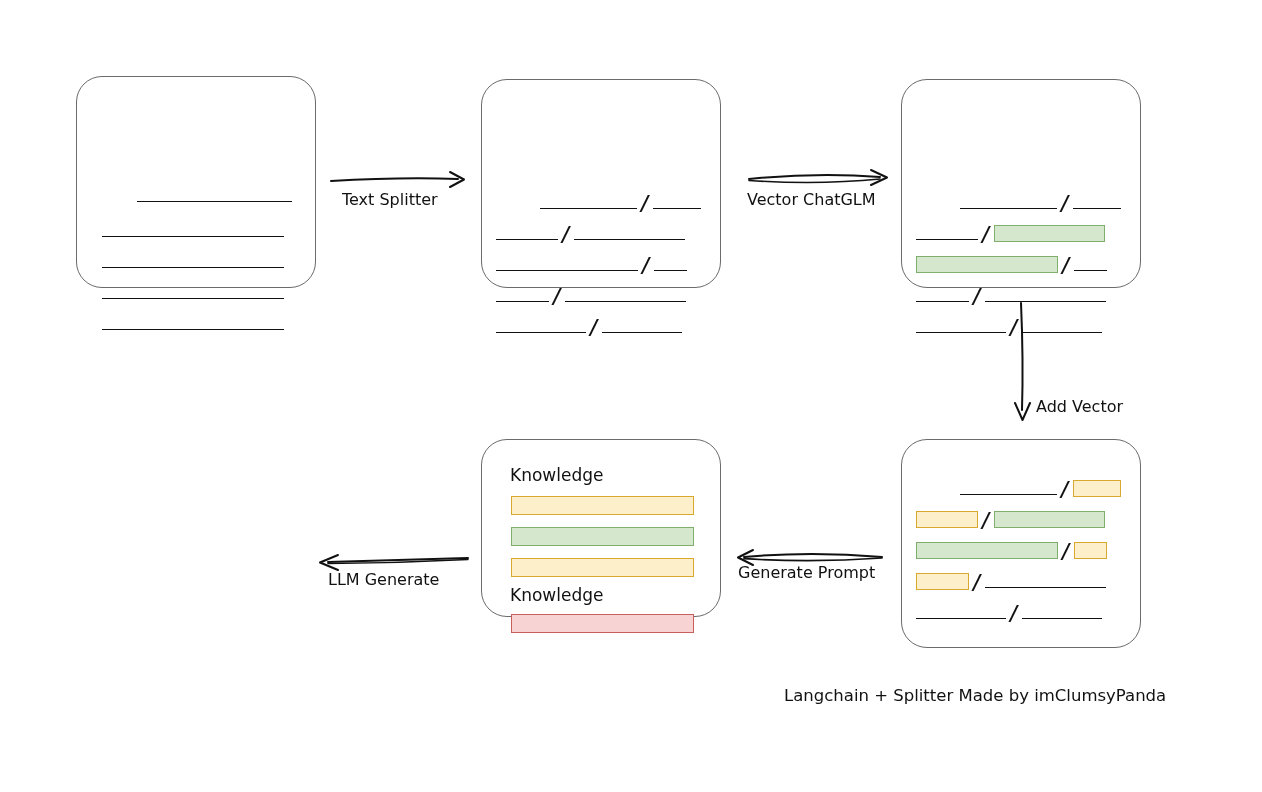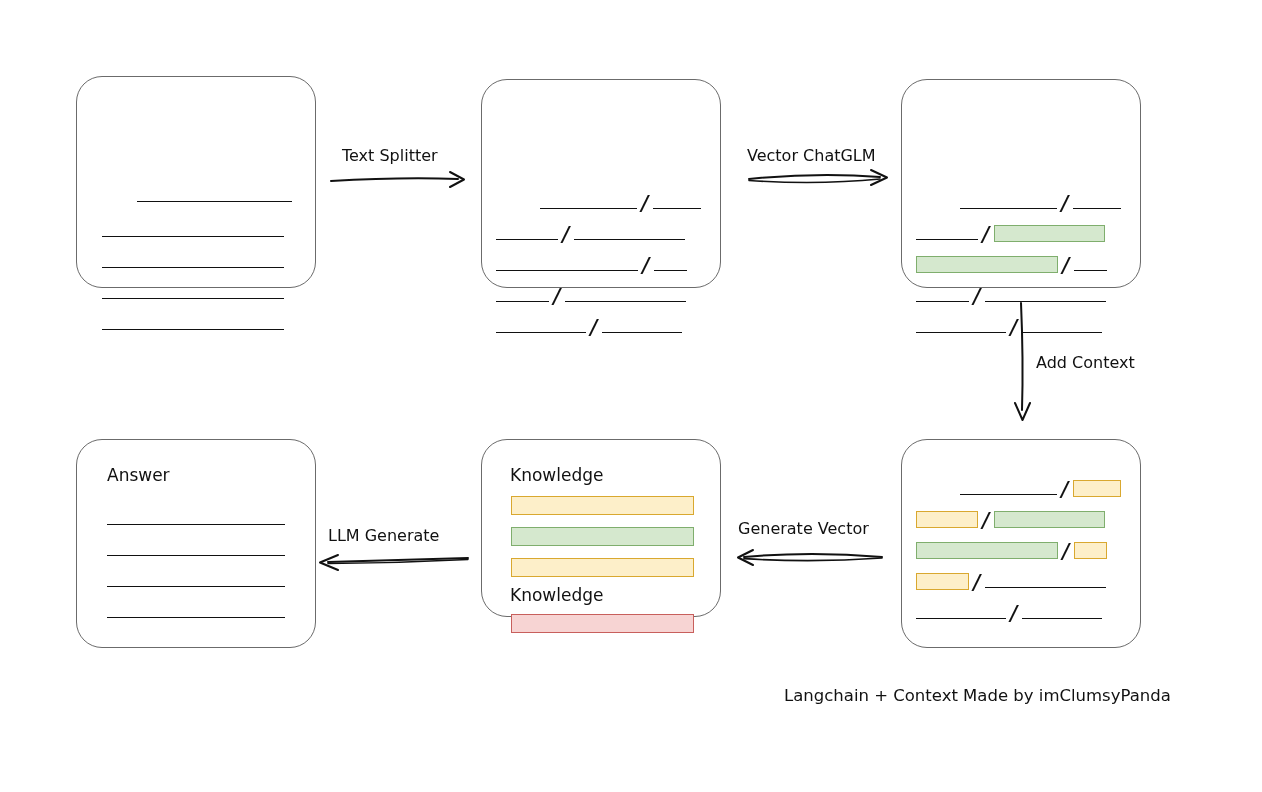--- a/index.html
+++ b/index.html
@@ -78,20 +78,21 @@
     color: #111111;
     white-space: nowrap;
   }
 
   .edge-label {
     position: absolute;
     font-family: "DejaVu Sans", sans-serif;
     font-size: 16px;
     color: #111111;
     white-space: nowrap;
+    margin-top: 44px;
   }
 
   .footer-note {
     position: absolute;
     font-family: "DejaVu Sans", sans-serif;
     font-size: 16.5px;
     color: #111111;
     white-space: nowrap;
   }
 
@@ -219,66 +220,49 @@
     <div class="box-inner">
       <div class="box-label" style="left:28px; top:25px;">Knowledge</div>
       <div class="bar chip-yellow" style="left:29px; top:56px; width:183px;"></div>
       <div class="bar chip-green" style="left:29px; top:87px; width:183px;"></div>
       <div class="bar chip-yellow" style="left:29px; top:118px; width:183px;"></div>
       <div class="box-label" style="left:28px; top:145px;">Knowledge</div>
       <div class="bar chip-red" style="left:29px; top:174px; width:183px;"></div>
     </div>
   </div>
 
-  <div class="doc-box" style="left:76px; top:439px; width:240px; height:209px;">
-    <div class="box-inner">
-      <div class="box-label" style="left:30px; top:25px;">Answer</div>
-      <div class="row" style="left:30px; top:66px;">
-        <span class="seg-line" style="width:178px;"></span>
-      </div>
-      <div class="row" style="left:30px; top:97px;">
-        <span class="seg-line" style="width:178px;"></span>
-      </div>
-      <div class="row" style="left:30px; top:128px;">
-        <span class="seg-line" style="width:178px;"></span>
-      </div>
-      <div class="row" style="left:30px; top:159px;">
-        <span class="seg-line" style="width:178px;"></span>
-      </div>
-    </div>
-  </div>
 
   <div class="edge-label" style="left:342px; top:146px;">Text Splitter</div>
   <svg class="arrow-svg" style="left:330px; top:168px;" width="140" height="24" viewBox="0 0 140 24">
     <path d="M1,13 Q70,9 128,11" fill="none" stroke="#111111" stroke-width="2" stroke-linecap="round"></path>
     <path d="M120,4 L134,11.5 L120,19" fill="none" stroke="#111111" stroke-width="2" stroke-linejoin="round" stroke-linecap="round"></path>
   </svg>
 
   <div class="edge-label" style="left:747px; top:146px;">Vector ChatGLM</div>
   <svg class="arrow-svg" style="left:748px; top:166px;" width="144" height="26" viewBox="0 0 144 26">
     <path d="M1,13 Q70,6 132,11" fill="none" stroke="#111111" stroke-width="2" stroke-linecap="round"></path>
     <path d="M1,14.5 Q70,19 132,13" fill="none" stroke="#111111" stroke-width="1.6" stroke-linecap="round"></path>
     <path d="M123,4 L139,11.5 L123,19" fill="none" stroke="#111111" stroke-width="2" stroke-linejoin="round" stroke-linecap="round"></path>
   </svg>
 
-  <div class="edge-label" style="left:1036px; top:353px;">Add Context</div>
+  <div class="edge-label" style="left:1036px; top:353px;">Add Vector</div>
   <svg class="arrow-svg" style="left:1008px; top:302px;" width="30" height="122" viewBox="0 0 30 122">
     <path d="M13,1 Q15.5,58 14,108" fill="none" stroke="#111111" stroke-width="2" stroke-linecap="round"></path>
     <path d="M7,101 L14.5,118 L22,101" fill="none" stroke="#111111" stroke-width="2" stroke-linejoin="round" stroke-linecap="round"></path>
   </svg>
 
-  <div class="edge-label" style="left:738px; top:519px;">Generate Vector</div>
+  <div class="edge-label" style="left:738px; top:519px;">Generate Prompt</div>
   <svg class="arrow-svg" style="left:736px; top:546px;" width="148" height="26" viewBox="0 0 148 26">
     <path d="M146,11 Q75,5 8,11" fill="none" stroke="#111111" stroke-width="2" stroke-linecap="round"></path>
     <path d="M146,12 Q75,17 8,12.6" fill="none" stroke="#111111" stroke-width="1.6" stroke-linecap="round"></path>
     <path d="M17,4 L2,11.5 L17,19" fill="none" stroke="#111111" stroke-width="2" stroke-linejoin="round" stroke-linecap="round"></path>
   </svg>
 
   <div class="edge-label" style="left:328px; top:526px;">LLM Generate</div>
   <svg class="arrow-svg" style="left:318px; top:549px;" width="152" height="26" viewBox="0 0 152 26">
     <path d="M150,9 Q80,11 10,13" fill="none" stroke="#111111" stroke-width="2" stroke-linecap="round"></path>
     <path d="M150,10.4 Q80,14 10,14.4" fill="none" stroke="#111111" stroke-width="1.5" stroke-linecap="round"></path>
     <path d="M20,6 L2,13.5 L20,21" fill="none" stroke="#111111" stroke-width="2" stroke-linejoin="round" stroke-linecap="round"></path>
   </svg>
 
-  <div class="footer-note" style="left:784px; top:686px;">Langchain + Context Made by imClumsyPanda</div>
+  <div class="footer-note" style="left:784px; top:686px;">Langchain + Splitter Made by imClumsyPanda</div>
 
 </div>
 
 </body></html>

